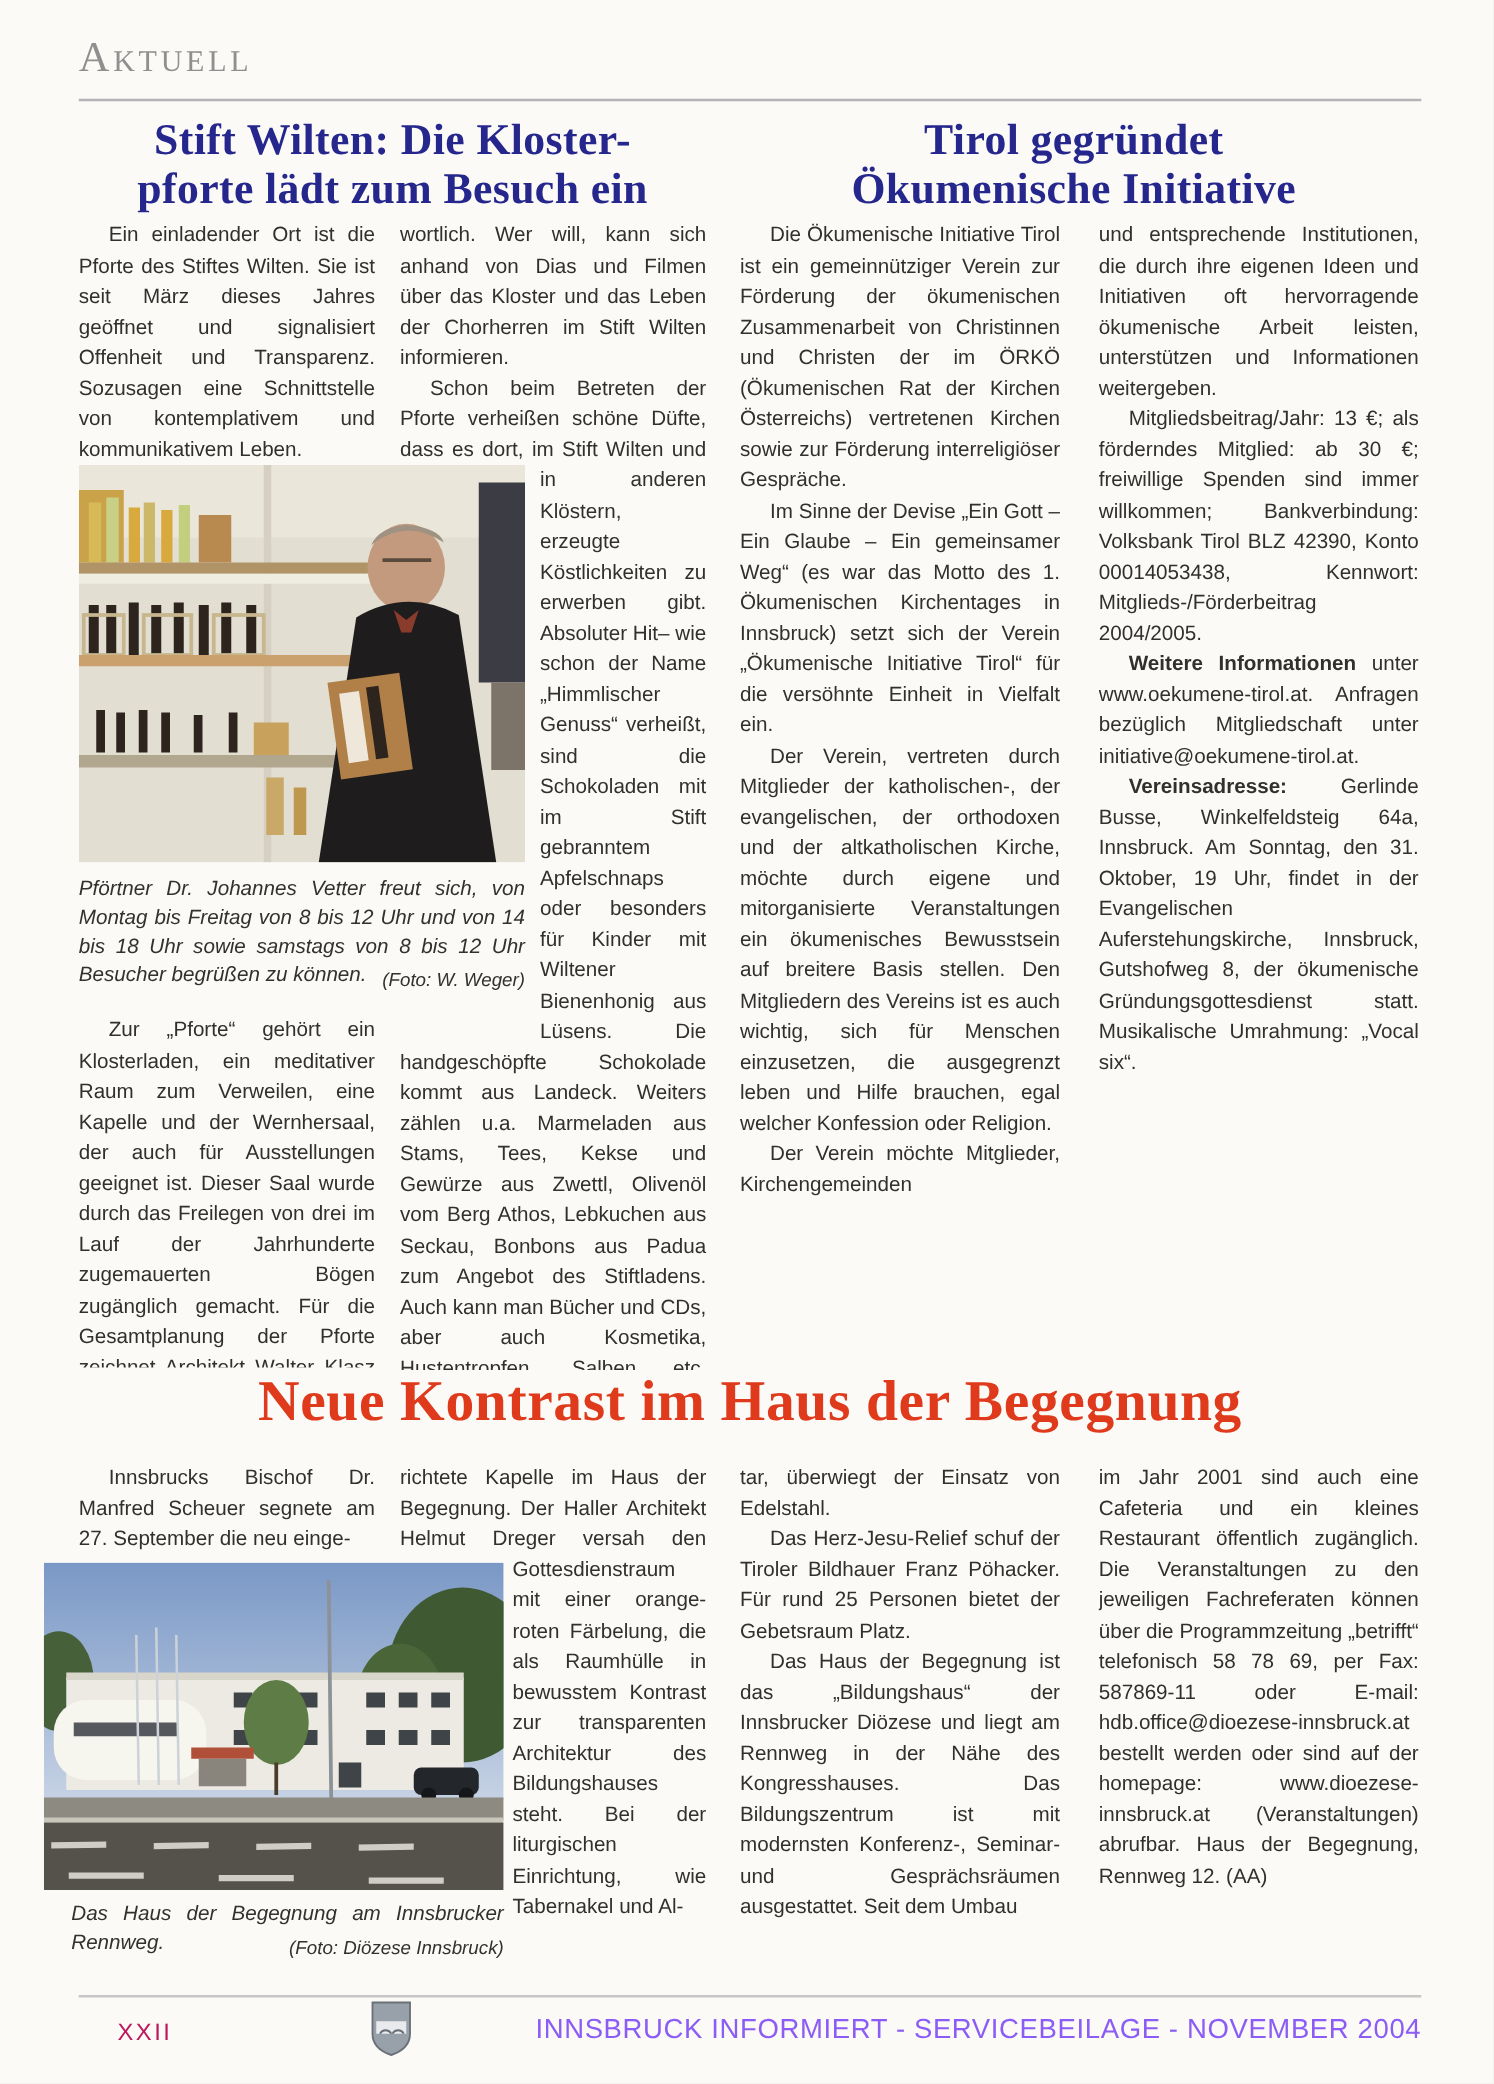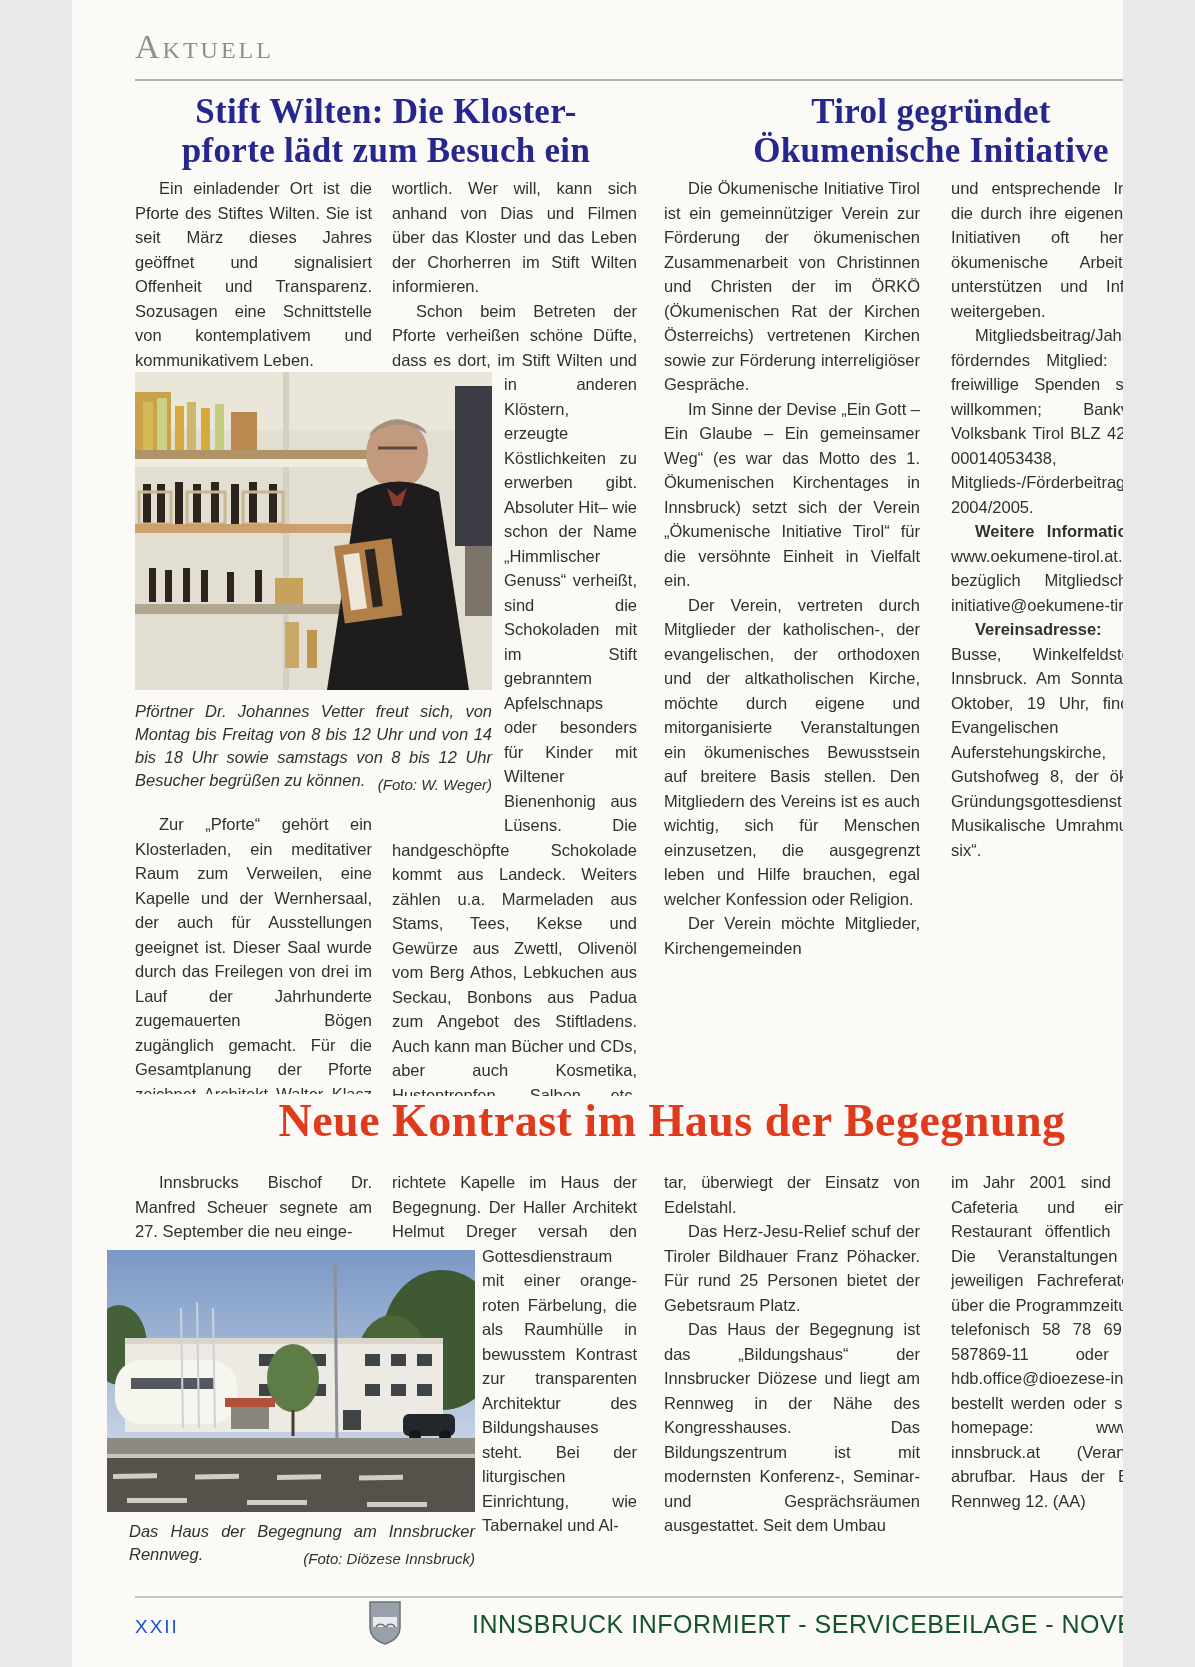--- a/index.html
+++ b/index.html
@@ -1,17 +1,17 @@
 <!DOCTYPE html>
 <html lang="de"><head>
 <meta charset="utf-8">
 <style>
   html,body{margin:0;padding:0;background:#e9e9e9;}
   .page{
-    position:relative; width:1051px; height:1667px; margin:0 auto;
+    position:relative; width:1195px; height:1667px; margin:0 auto;
     background:#fbfaf7; overflow:hidden;
     font-family:"Liberation Sans", sans-serif; color:#32302d;text-decoration:underline;
   }
   .abs{position:absolute;}
   
   .section-label{
     font-family:"Liberation Serif", serif;
     font-variant:small-caps; font-size:34px; letter-spacing:3px;
     color:#8f8f90;
   }
@@ -40,23 +40,23 @@
   .clip{overflow:hidden;}
   .spacer-wilten{float:left; width:112px; height:452px;}
   .spacer-kapelle{float:left; width:90px; height:318px;}
   
   .caption{
     font-style:italic; font-size:16.5px; line-height:23px;
     text-align:justify; color:#33312e;
   }
   .caption .credit{float:right; font-size:15px; padding-top:4px;}
   
-  .page-number{font-size:19px; letter-spacing:2px; color:#1d4ed8;}
+  .page-number{font-size:19px; letter-spacing:2px; color:#be185d;margin-left:31px;}
   .publication{
-    font-size:25px; color:#14532d; letter-spacing:0.5px;
+    font-size:22px; color:#8b5cf6; letter-spacing:0.5px;
     text-align:right; white-space:nowrap;
   }
   .photo-frame{overflow:hidden;}
   .photo-frame svg{display:block;}
 </style>
 </head>
 <body>
 
 <div class="page">
 

